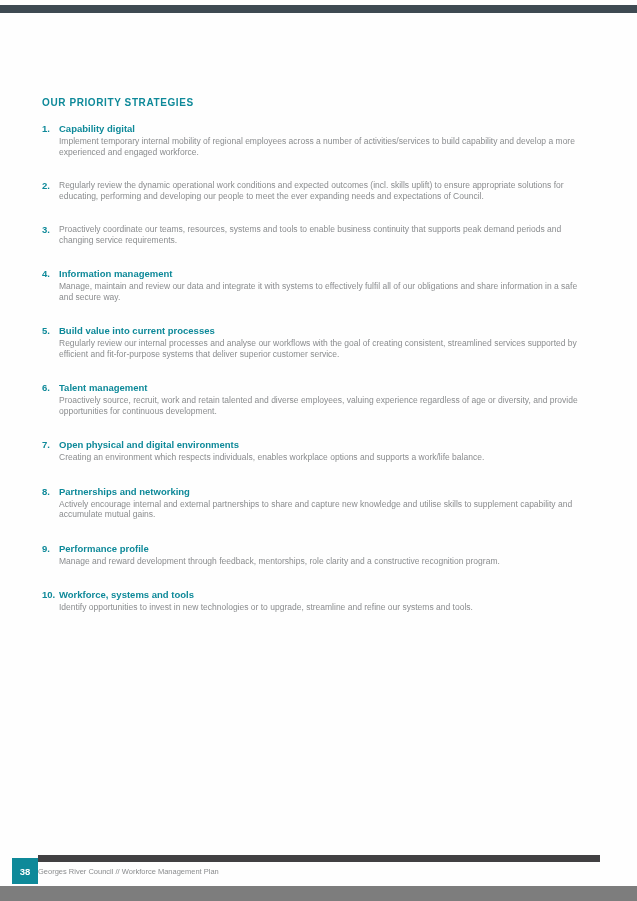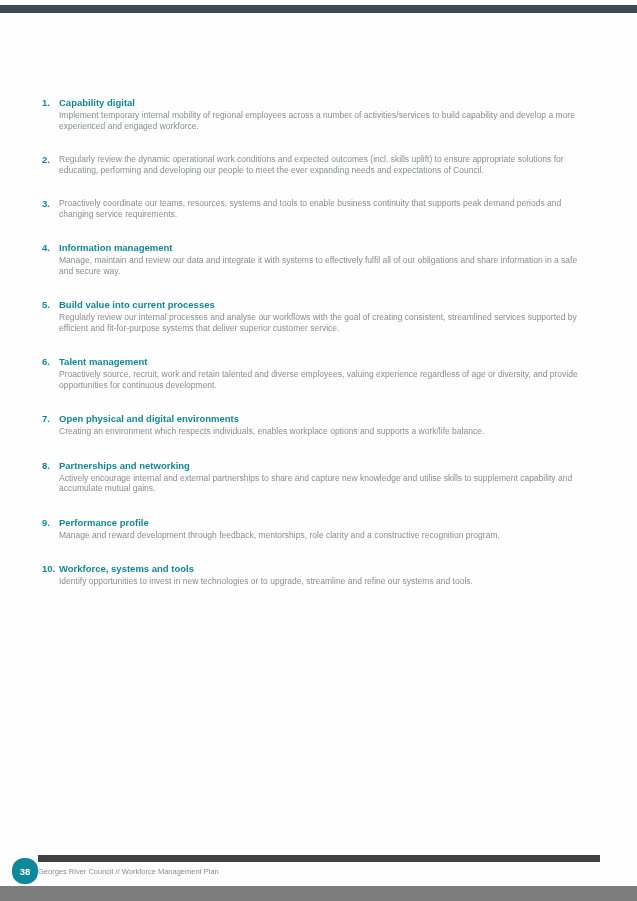--- a/index.html
+++ b/index.html
@@ -56,35 +56,36 @@
     position: absolute; top: 855px; left: 38px; right: 37px;
     height: 7px;
     background: #414042;
   }
   .page-badge {
     position: absolute; top: 858px; left: 12px;
     width: 26px; height: 26px;
     background: #0e8999;
     color: #ffffff;
     font-size: 9.5px; font-weight: bold;
-    display: flex; align-items: center; justify-content: center; border-radius: 12px;
+    display: flex; align-items: center; justify-content: center;
   }
   .footer-text {
     position: absolute; top: 867px; left: 38px;
     font-size: 7.5px;
     color: #8a8c8e;
   }
 </style>
 </head>
 <body>
 
 <div class="sheet">
   <div class="top-bar"></div>
 
   <div class="content">
+    <h1 class="title">OUR PRIORITY STRATEGIES</h1>
 
     <ol class="strategy-list">
 
       <li class="item">
         <div class="num">1.</div>
         <div class="item-main">
           <div class="item-heading">Capability digital</div>
           <div class="item-text">Implement temporary internal mobility of regional employees across a number of activities/services to build capability and develop a more experienced and engaged workforce.</div>
         </div>
       </li>

